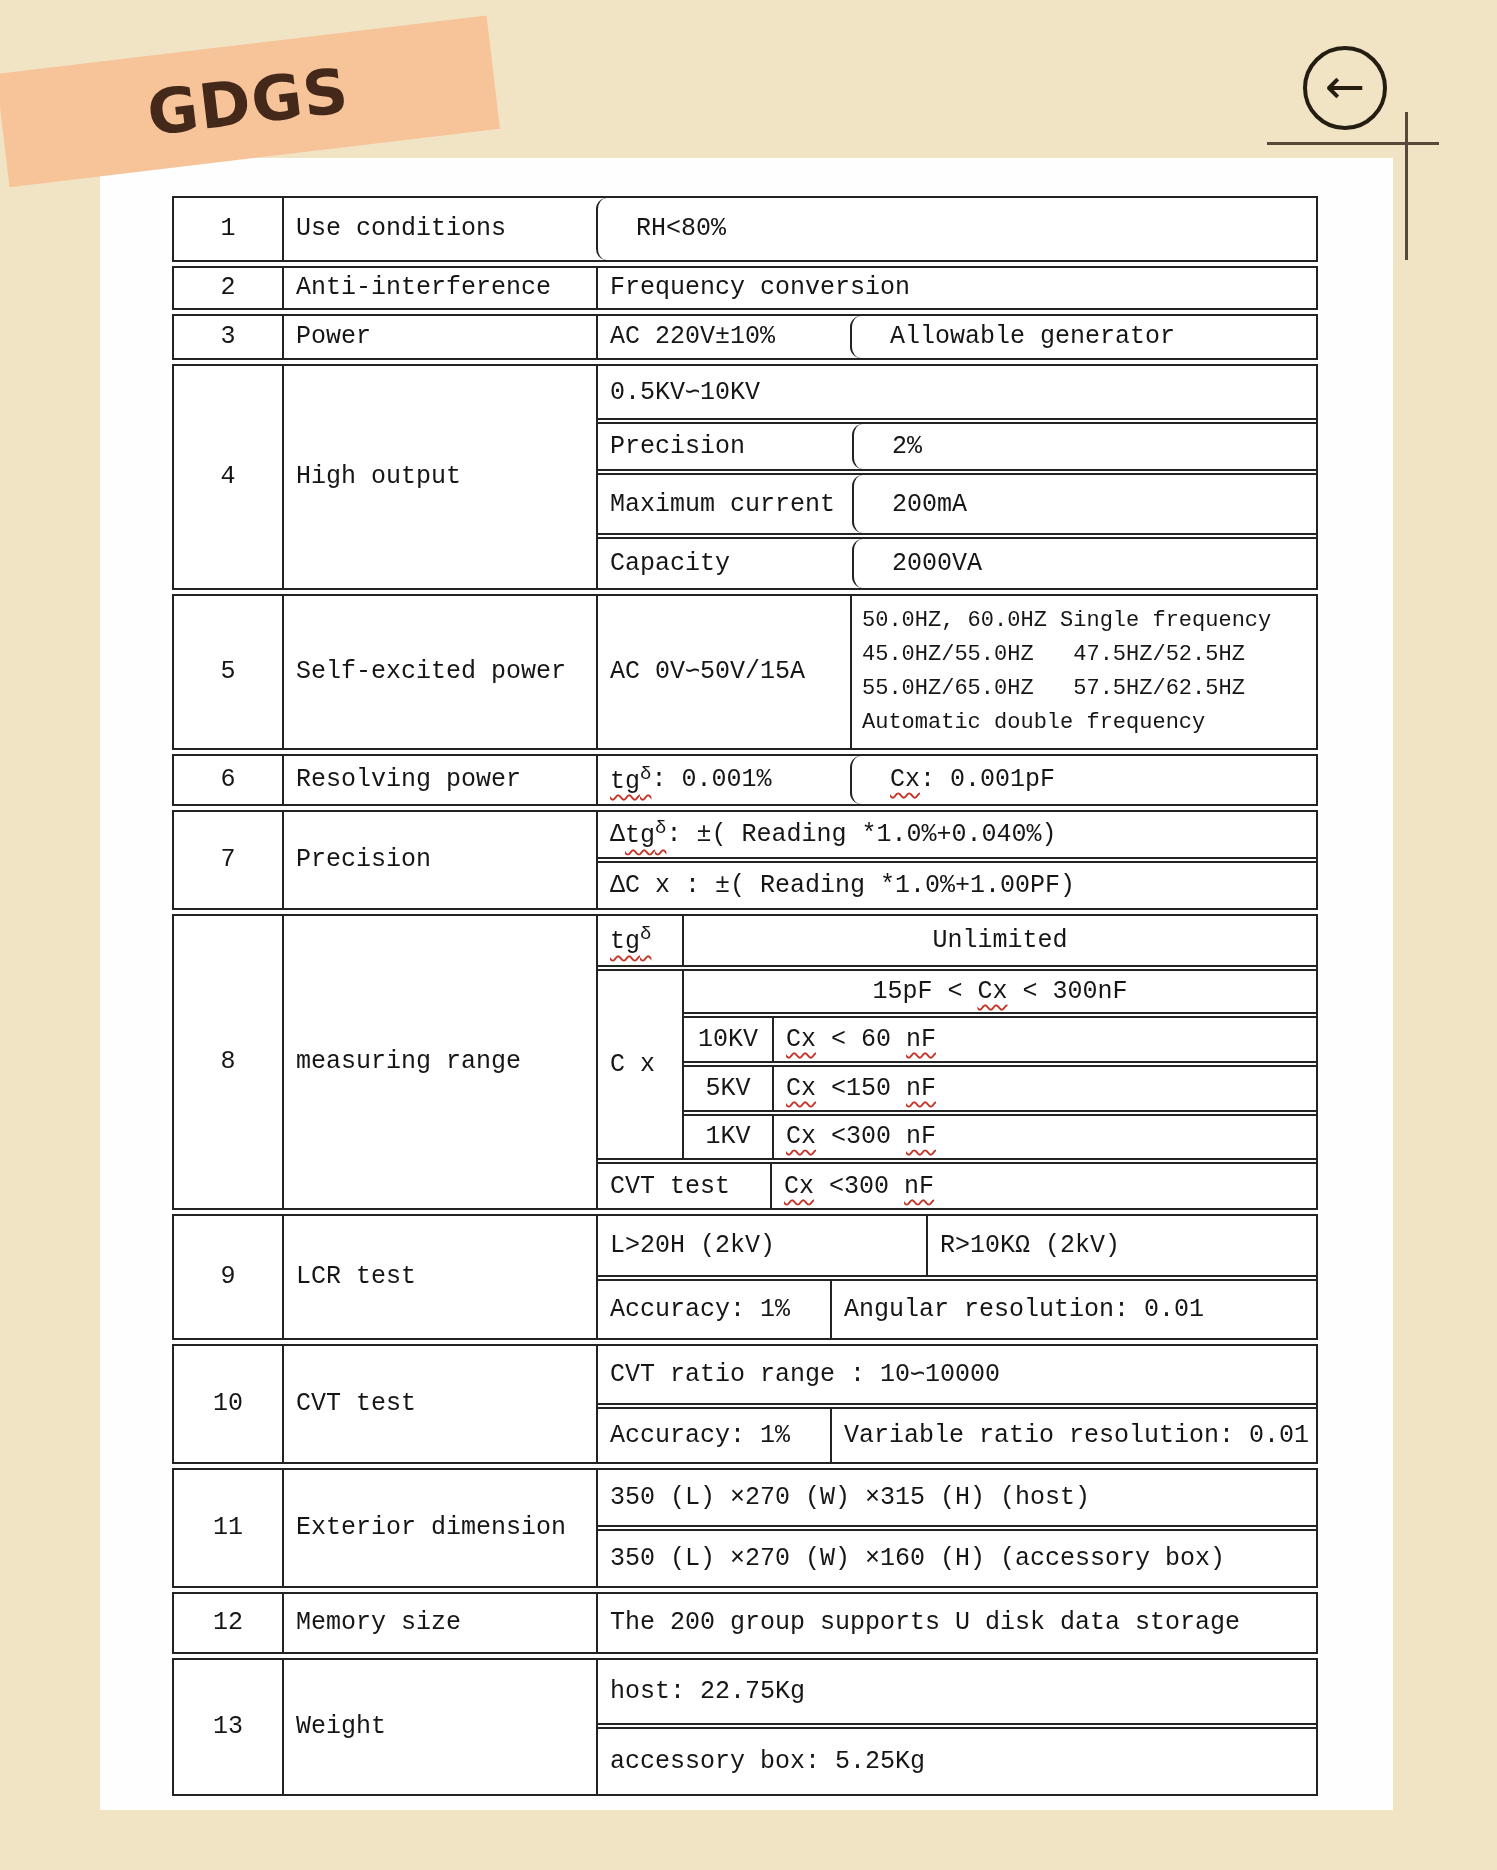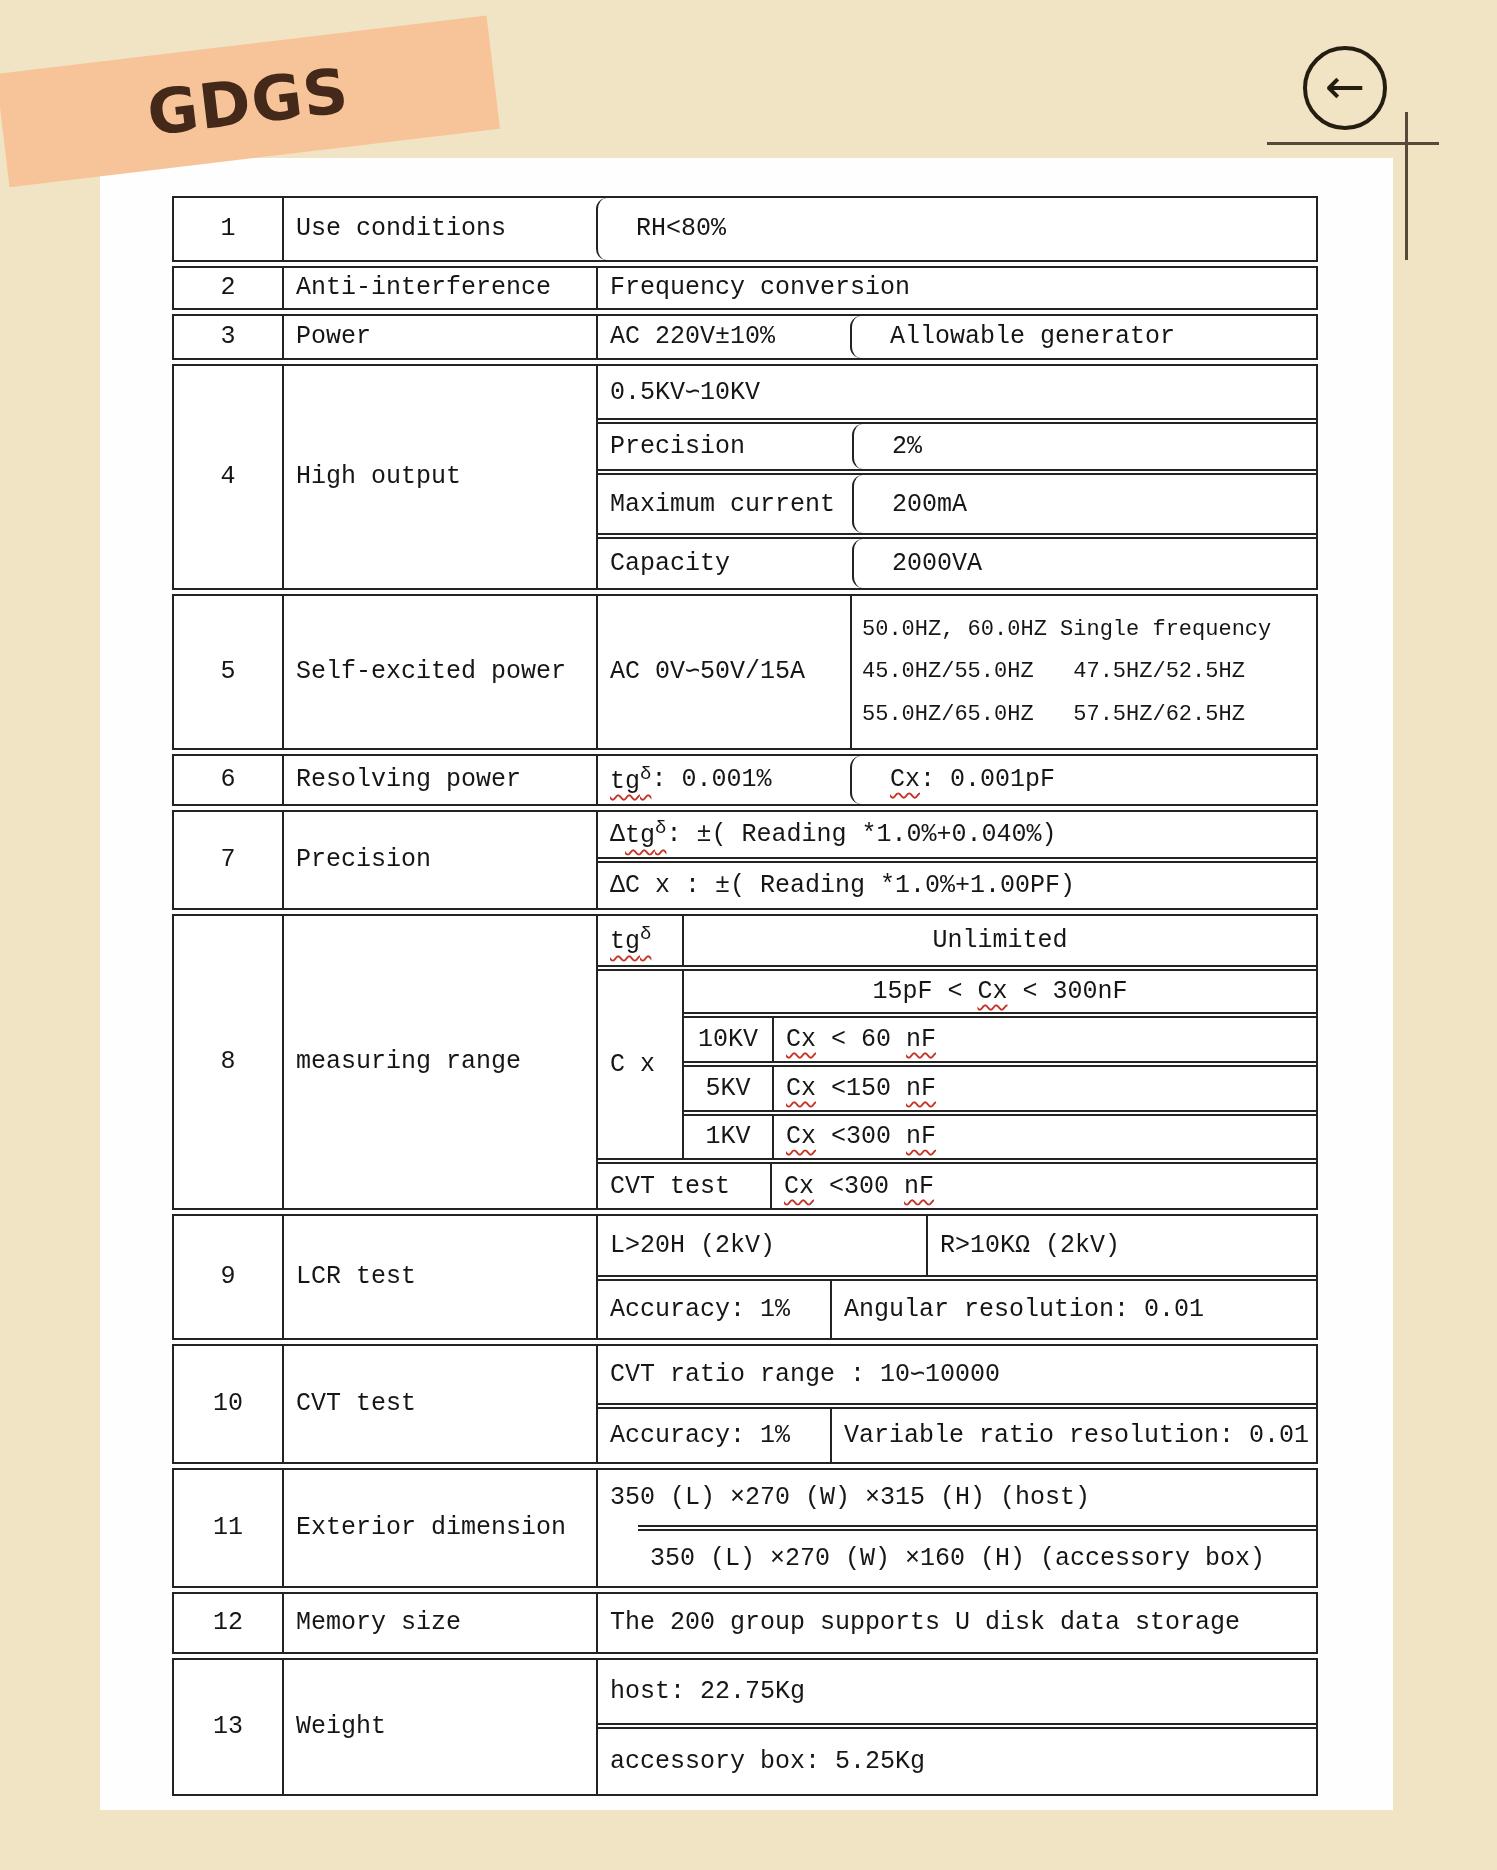--- a/index.html
+++ b/index.html
@@ -94,20 +94,21 @@
     </div>
 
     <div class="grp" style="height:156px;grid-template-columns:108px 314px 254px 1fr;">
       <div class="cell num">5</div>
       <div class="cell bl">Self-excited power</div>
       <div class="cell bl">AC 0V∽50V/15A</div>
       <div class="lines bl">
         <span class="pre">50.0HZ, 60.0HZ Single frequency</span>
         <span class="pre">45.0HZ/55.0HZ   47.5HZ/52.5HZ</span>
         <span class="pre">55.0HZ/65.0HZ   57.5HZ/62.5HZ</span>
+        <span class="pre">Automatic double frequency</span>
       </div>
     </div>
 
     <div class="grp" style="height:52px;grid-template-columns:108px 314px 254px 1fr;">
       <div class="cell num">6</div>
       <div class="cell bl">Resolving power</div>
       <div class="cell bl pre"><span class="sq"><span>tg</span><span class="sup">δ</span></span><span>: 0.001%</span></div>
       <div class="cell bl ind pre"><span class="sq">Cx</span><span>: 0.001pF</span></div>
     </div>
 
@@ -188,21 +189,21 @@
       </div>
     </div>
 
     <div class="grp" style="height:120px;grid-template-columns:108px 314px 1fr;">
       <div class="cell num">11</div>
       <div class="cell bl">Exterior dimension</div>
       <div class="subs bl">
         <div class="sub" style="flex-grow:60;">
           <div class="cell">350 (L) ×270 (W) ×315 (H) (host)</div>
         </div>
-        <div class="sub" style="flex-grow:60;margin-left:40px;">
+        <div class="sub" style="flex-grow:60;">
           <div class="cell">350 (L) ×270 (W) ×160 (H) (accessory box)</div>
         </div>
       </div>
     </div>
 
     <div class="grp" style="height:62px;grid-template-columns:108px 314px 1fr;">
       <div class="cell num">12</div>
       <div class="cell bl">Memory size</div>
       <div class="cell bl">The 200 group supports U disk data storage</div>
     </div>

